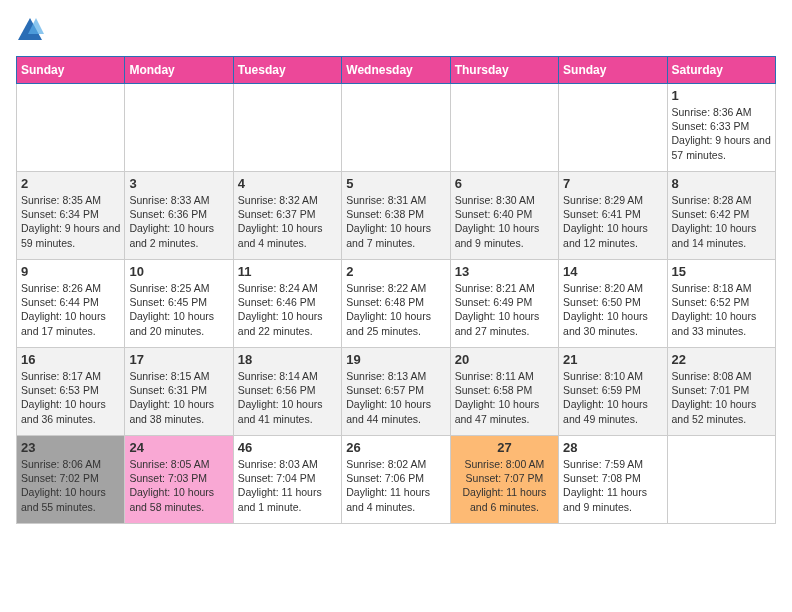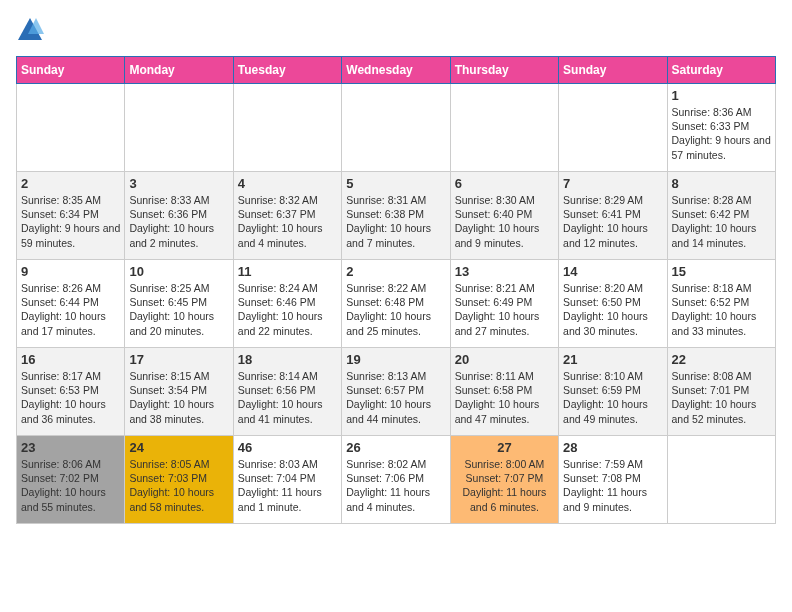--- a/index.html
+++ b/index.html
@@ -224,21 +224,21 @@
       <tr>
         <td style="background: rgb(242, 242, 242);">
           <span class="day-number">16</span>
           <div class="day-info" style="white-space: pre-line;">Sunrise: 8:17 AM
 Sunset: 6:53 PM
 Daylight: 10 hours and 36 minutes.</div>
         </td>
         <td style="background: rgb(242, 242, 242);">
           <span class="day-number">17</span>
           <div class="day-info" style="white-space: pre-line;">Sunrise: 8:15 AM
-Sunset: 3:54 PM
+Sunset: 6:31 PM
 Daylight: 10 hours and 38 minutes.</div>
         </td>
         <td style="background: rgb(242, 242, 242);">
           <span class="day-number">18</span>
           <div class="day-info" style="white-space: pre-line;">Sunrise: 8:14 AM
 Sunset: 6:56 PM
 Daylight: 10 hours and 41 minutes.</div>
         </td>
         <td style="background: rgb(242, 242, 242);">
           <span class="day-number">19</span>
@@ -265,21 +265,21 @@
 Daylight: 10 hours and 52 minutes.</div>
         </td>
       </tr>
       <tr>
         <td style="background: #a3a3a3;">
           <span class="day-number">23</span>
           <div class="day-info" style="white-space: pre-line;">Sunrise: 8:06 AM
 Sunset: 7:02 PM
 Daylight: 10 hours and 55 minutes.</div>
         </td>
-        <td style="background: #eab308;">
+        <td style="background: #f9a8d4;">
           <span class="day-number">24</span>
           <div class="day-info" style="white-space: pre-line;">Sunrise: 8:05 AM
 Sunset: 7:03 PM
 Daylight: 10 hours and 58 minutes.</div>
         </td>
         <td style="background: rgb(255, 255, 255);">
           <span class="day-number">46</span>
           <div class="day-info" style="white-space: pre-line;">Sunrise: 8:03 AM
 Sunset: 7:04 PM
 Daylight: 11 hours and 1 minute.</div>

